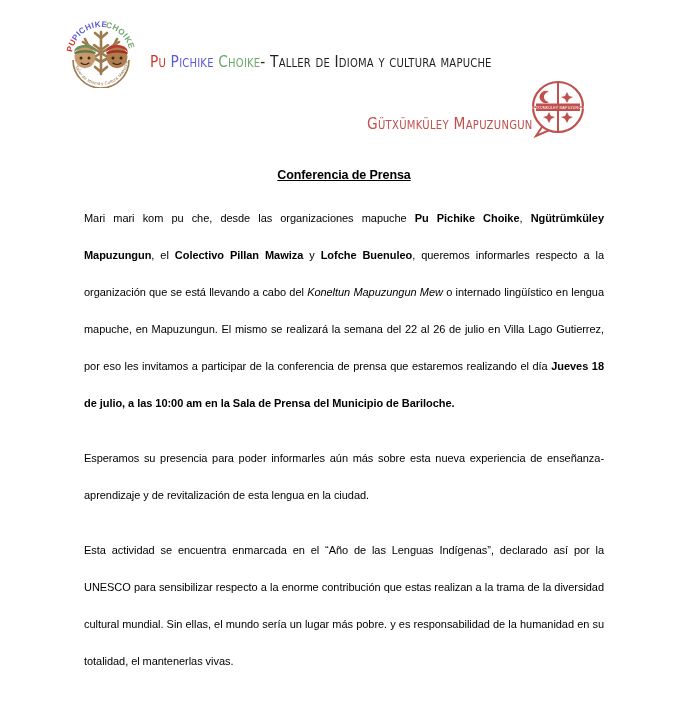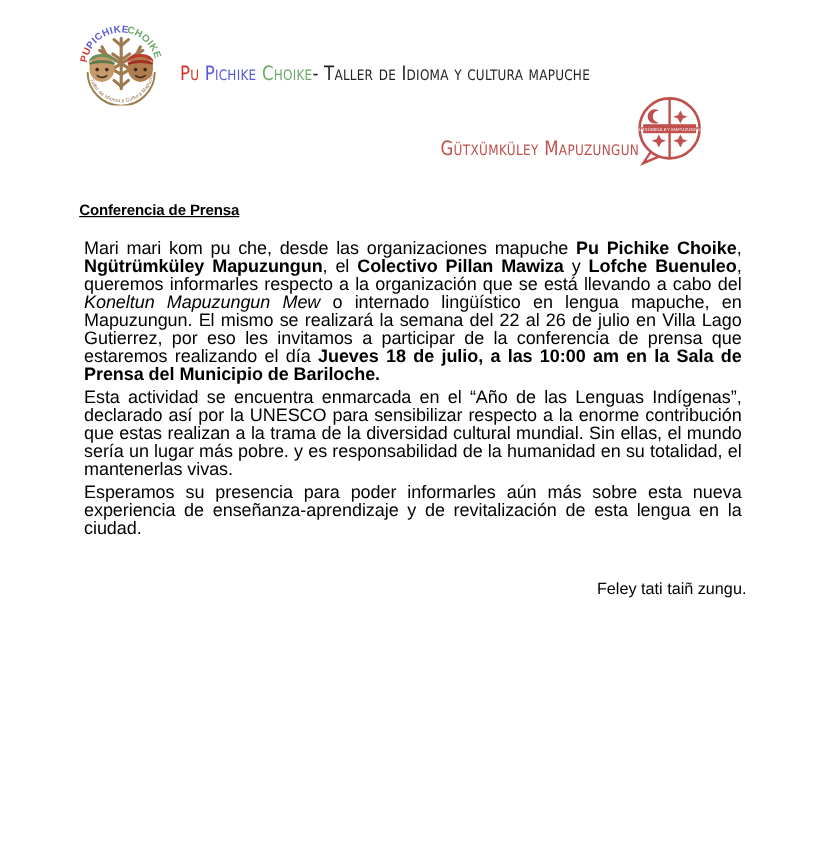--- a/index.html
+++ b/index.html
@@ -94,32 +94,32 @@
 
   
   .doc {
     position: absolute;
     left: 66px;
     top: 168px;
     width: 556px;
   }
 
   .doc-heading {
-    text-align: left;
+    text-align: center;
     font-size: 12.5px;
     font-weight: bold;
     text-decoration: underline;
     margin: 0 0 18px 0;
     letter-spacing: -0.1px;
   }
 
   p.para {
-    margin: 4px;
-    font-size: 15px;
-    line-height: 15px;
+    margin: 18px;
+    font-size: 11px;
+    line-height: 37px;
     text-align: justify;
     text-justify: inter-word;
     letter-spacing: -0.05px;
   }
 
   b, strong { font-weight: bold; }
   i, em { font-style: italic; }
 
   .closing {
     margin: 0;
@@ -241,22 +241,22 @@
       </svg>
     </div>
   </div>
 
   <div class="doc">
 
     <div class="doc-heading">Conferencia de Prensa</div>
 
     <p class="para"><span>Mari mari kom pu che, desde las organizaciones mapuche </span><b>Pu Pichike Choike</b><span>, </span><b>Ngütrümküley Mapuzungun</b><span>, el </span><b>Colectivo Pillan Mawiza</b><span> y </span><b>Lofche Buenuleo</b><span>, queremos informarles respecto a la organización que se está llevando a cabo del </span><i>Koneltun Mapuzungun Mew</i><span> o internado lingüístico en lengua mapuche, en Mapuzungun. El mismo se realizará la semana del 22 al 26 de julio en Villa Lago Gutierrez, por eso les invitamos a participar de la conferencia de prensa que estaremos realizando el día </span><b>Jueves 18 de julio, a las 10:00 am en la Sala de Prensa del Municipio de Bariloche.</b></p>
 
+    <p class="para">Esperamos su presencia para poder informarles aún más sobre esta nueva experiencia de enseñanza-aprendizaje y de revitalización de esta lengua en la ciudad.</p>
+
     <p class="para">Esta actividad se encuentra enmarcada en el “Año de las Lenguas Indígenas”, declarado así por la UNESCO para sensibilizar respecto a la enorme contribución que estas realizan a la trama de la diversidad cultural mundial. Sin ellas, el mundo sería un lugar más pobre. y es responsabilidad de la humanidad en su totalidad, el mantenerlas vivas.</p>
-
-    <p class="para">Esperamos su presencia para poder informarles aún más sobre esta nueva experiencia de enseñanza-aprendizaje y de revitalización de esta lengua en la ciudad.</p>
 
     <div class="gap"></div>
 
     <p class="closing">Feley tati taiñ zungu.</p>
   </div>
 
 </div>
 
 </body></html>

